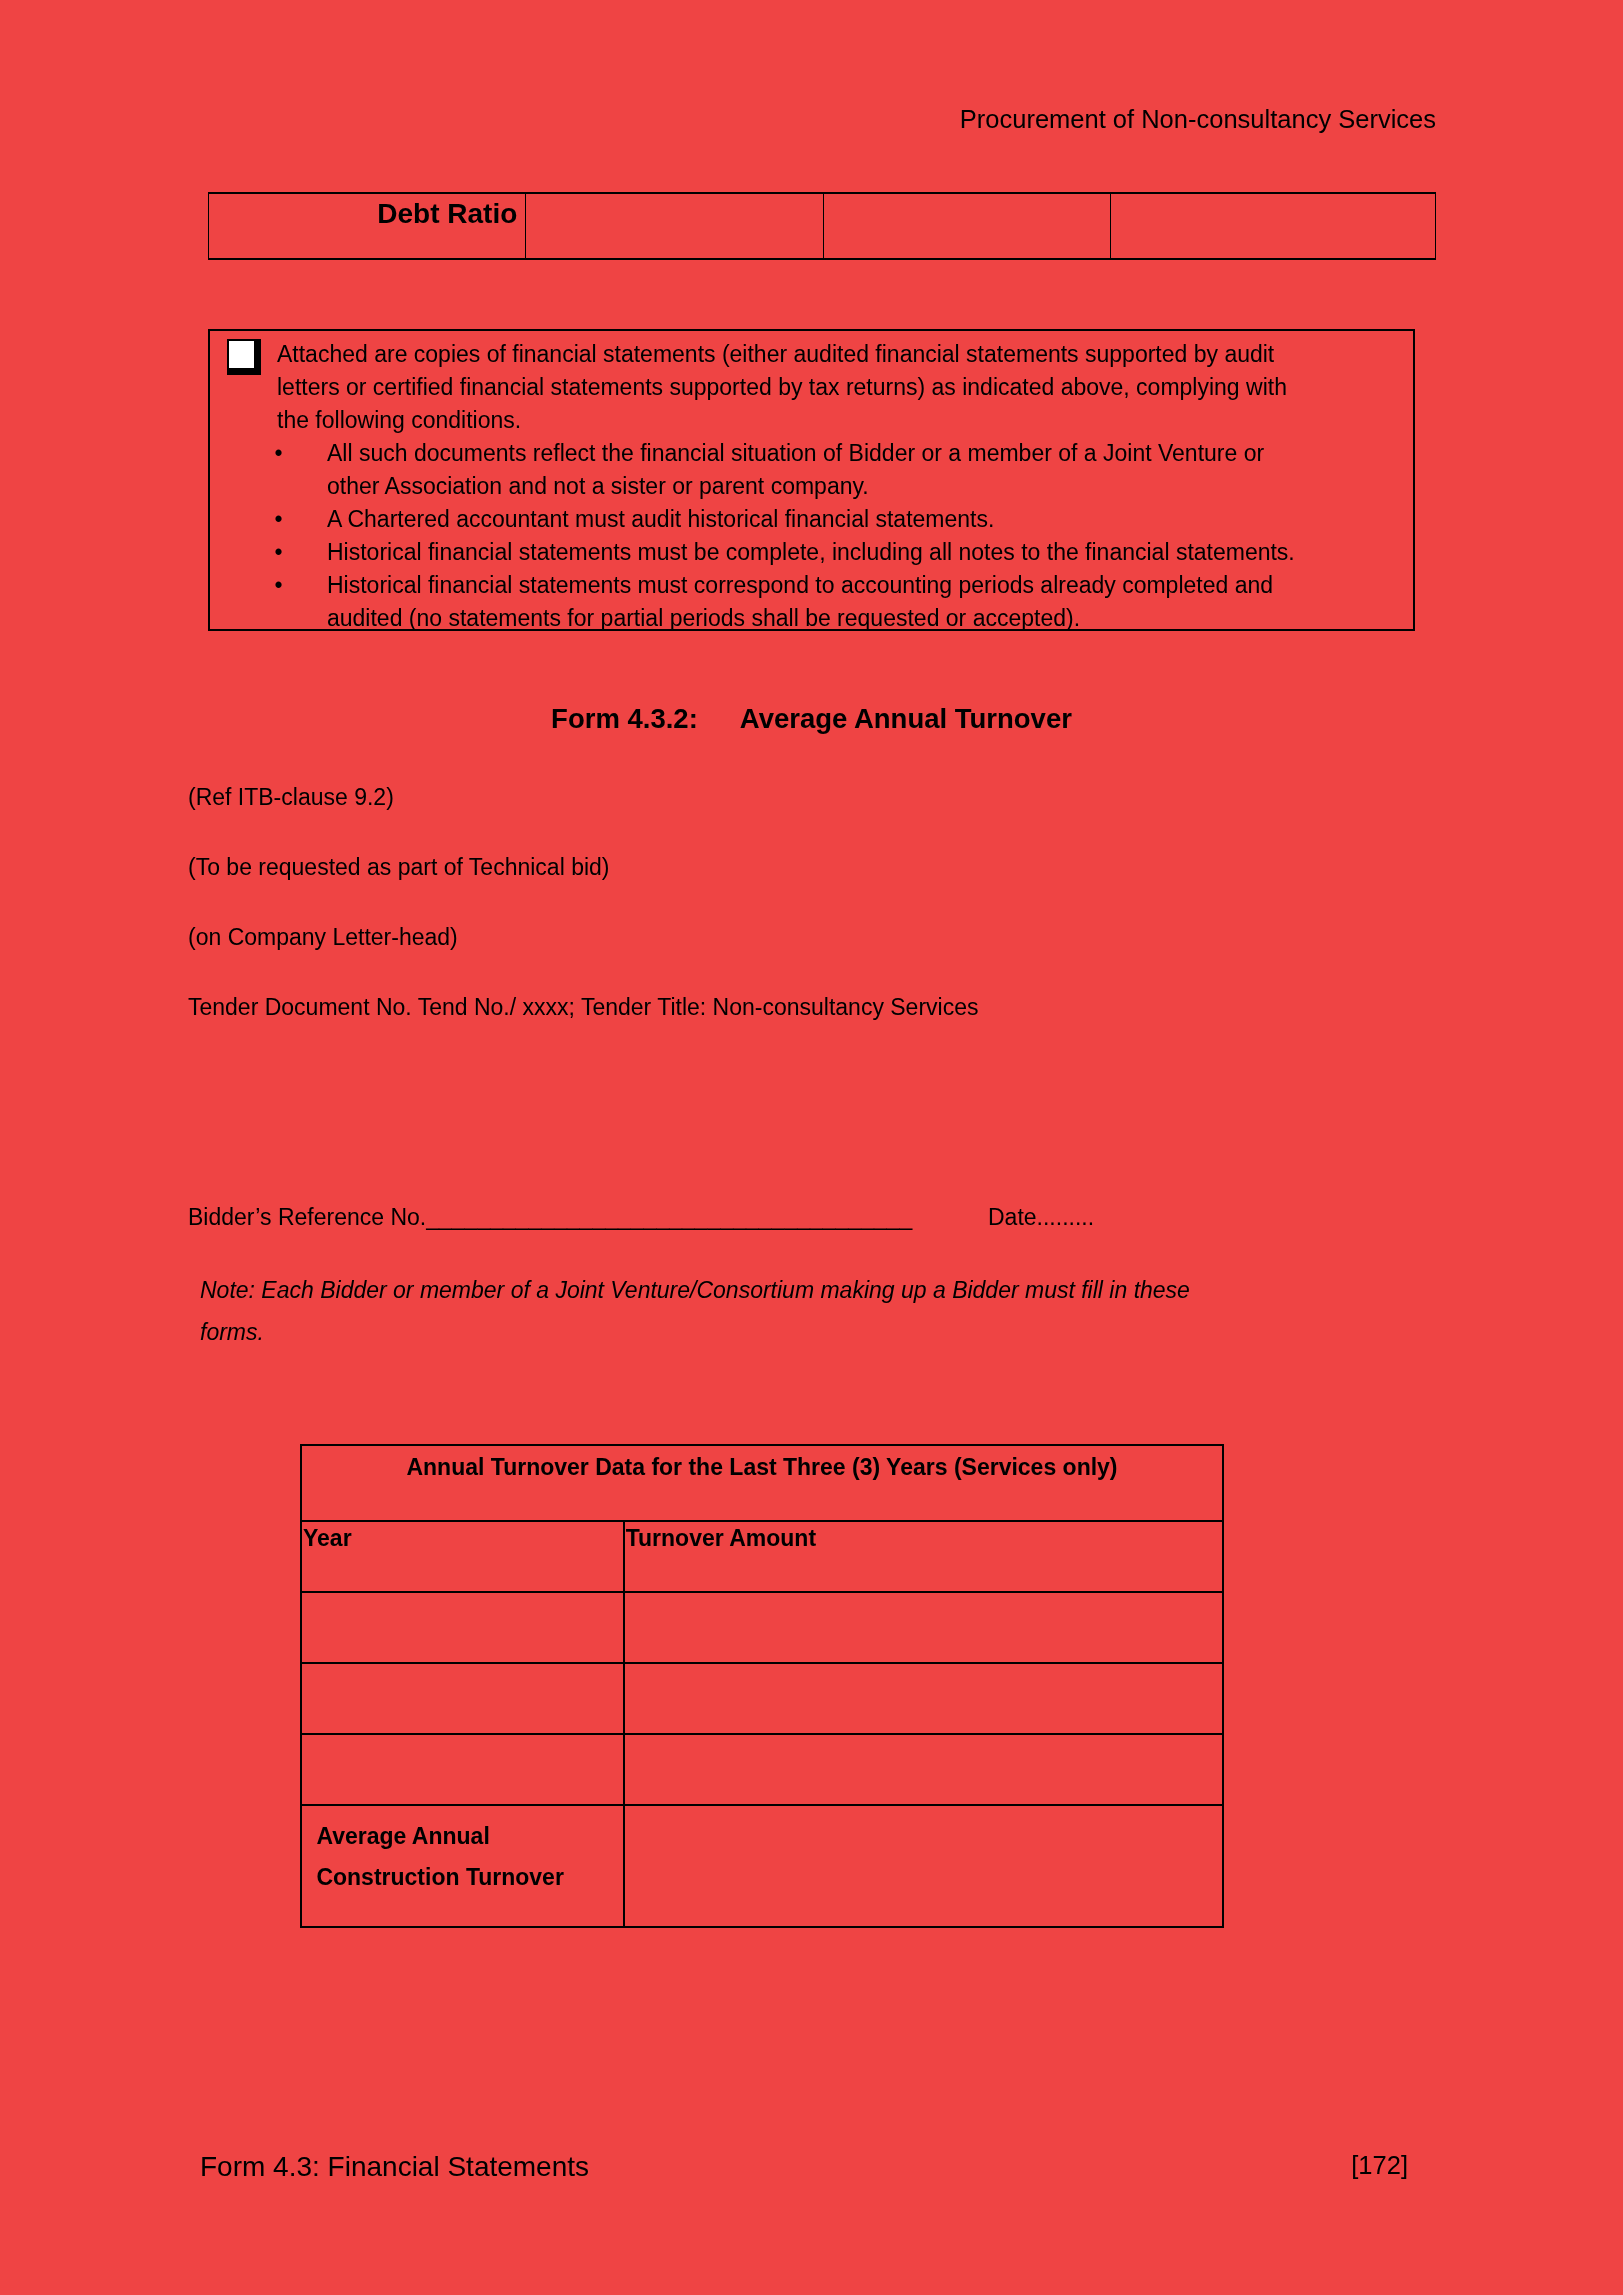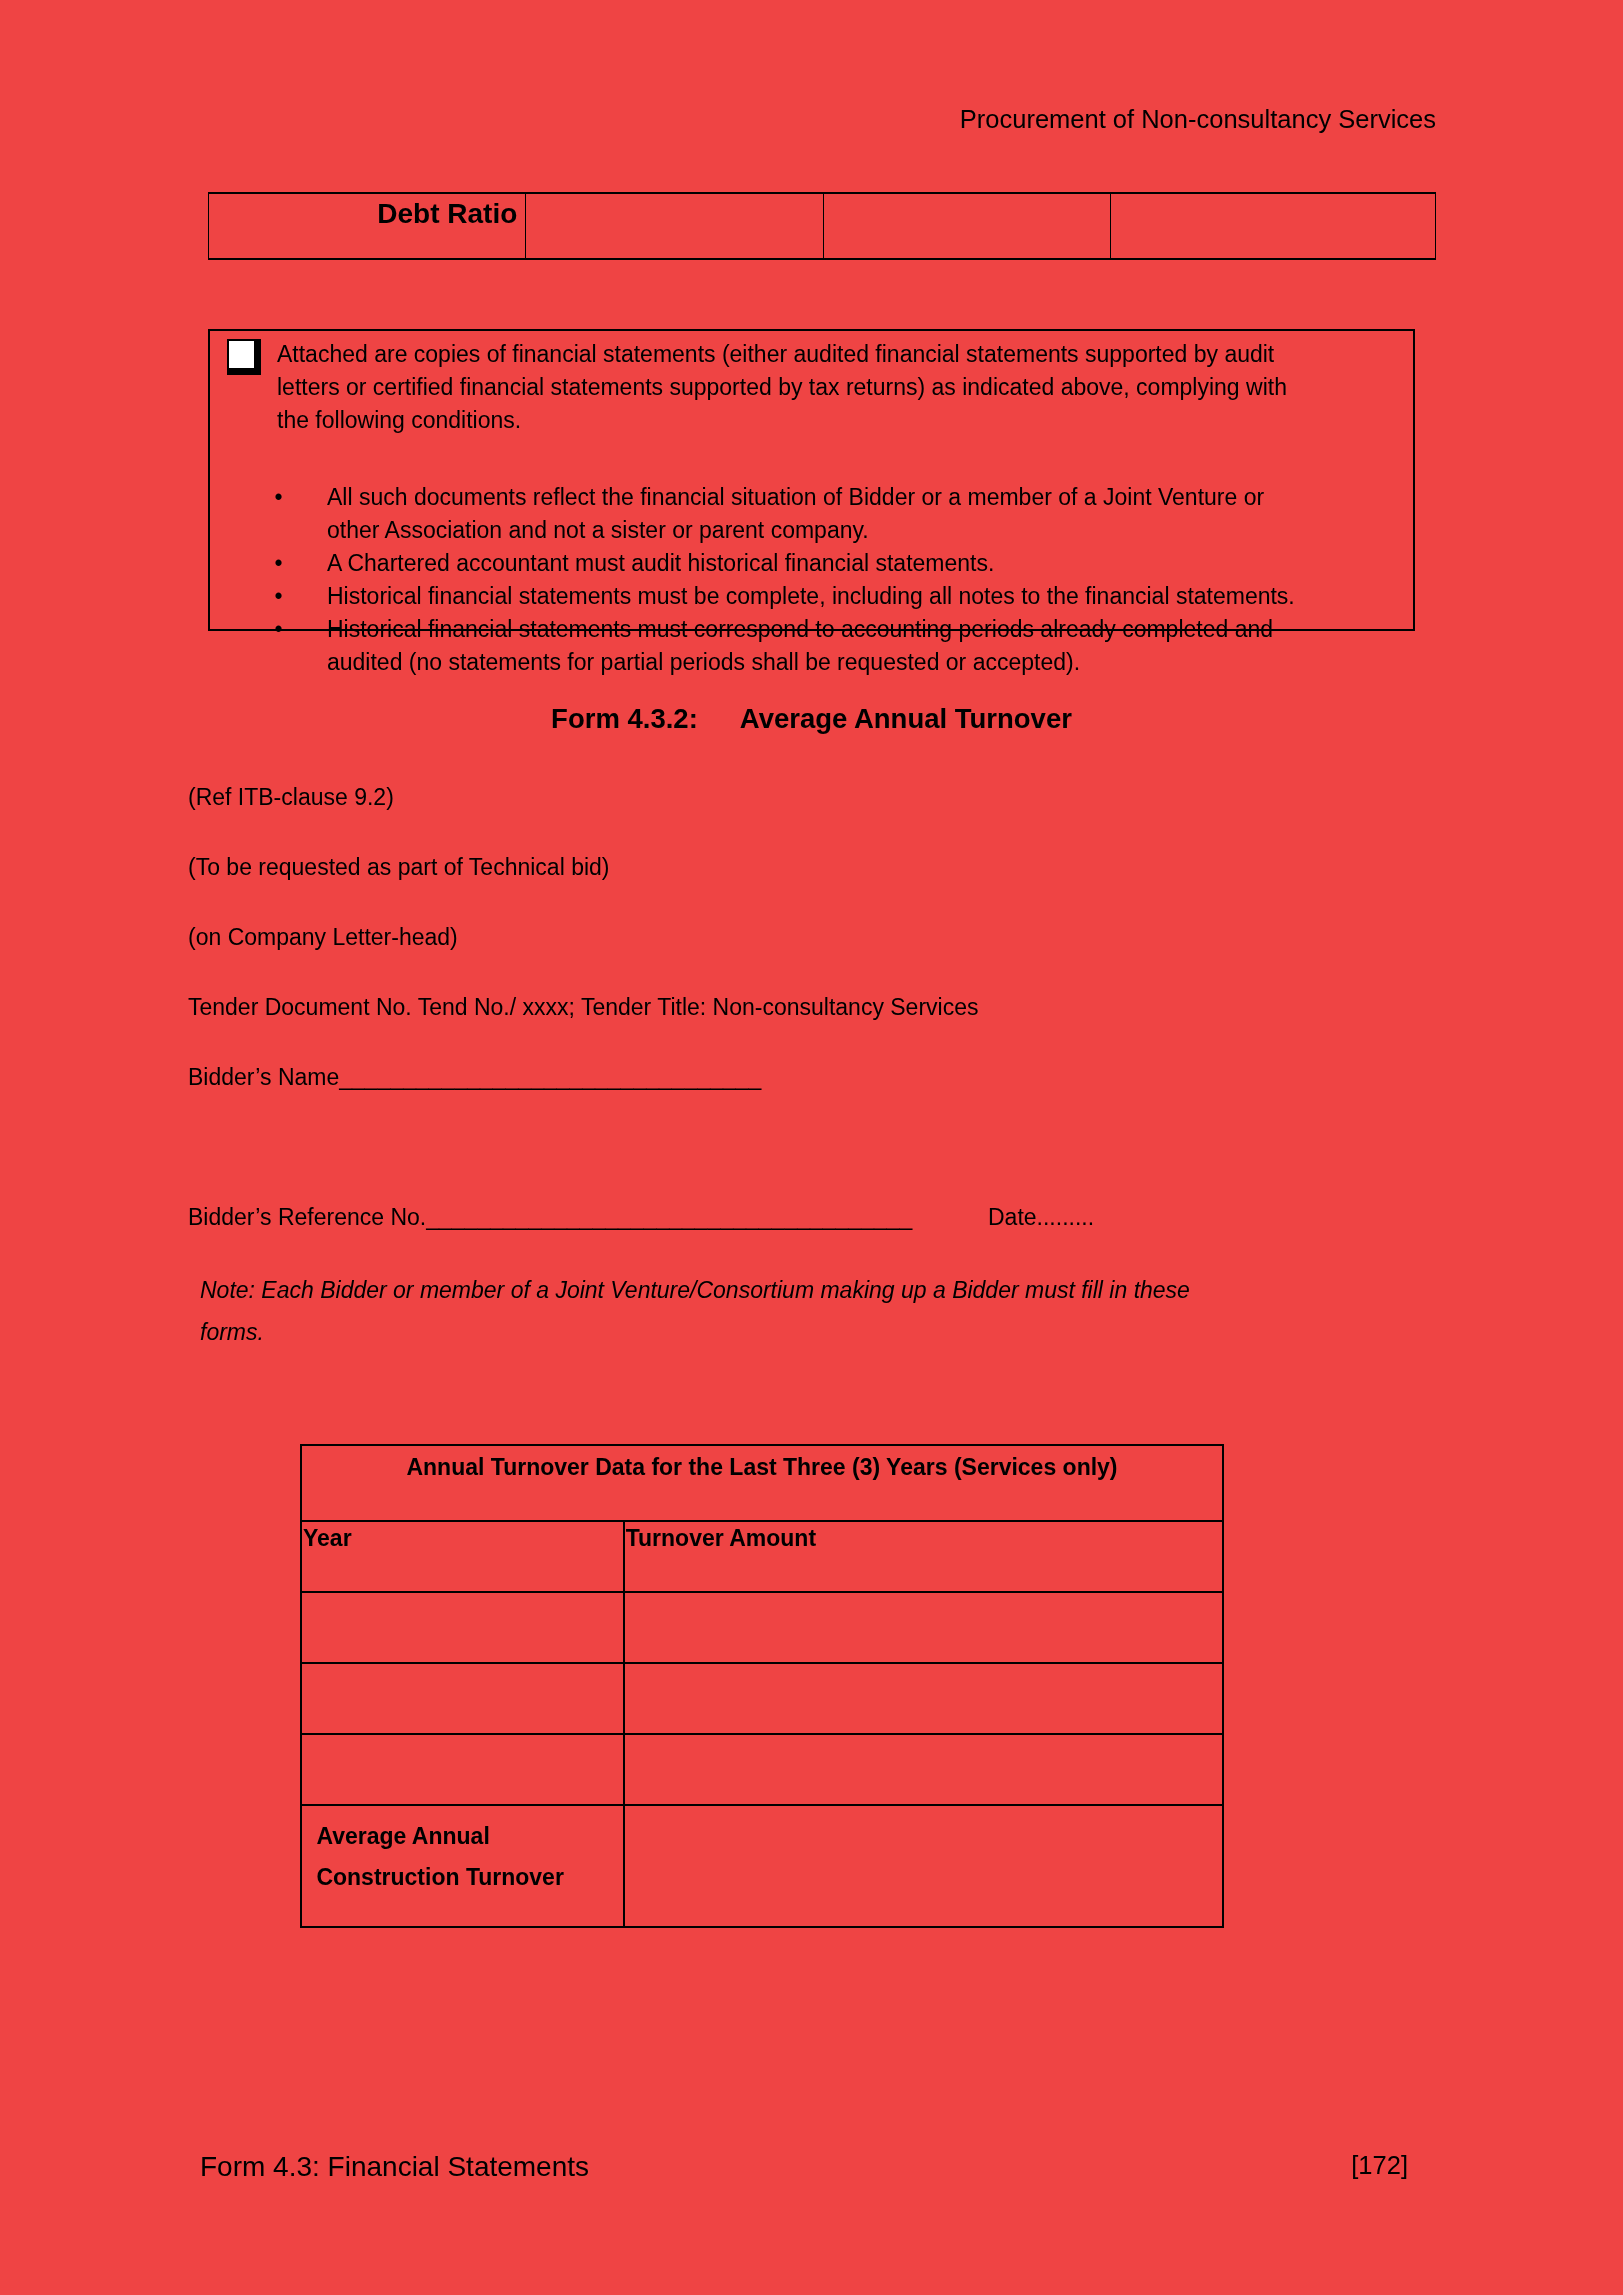--- a/index.html
+++ b/index.html
@@ -120,21 +120,21 @@
     </table>
 
   <div class="att-box">
     <span class="checkbox-glyph"></span>
     <div class="ln" style="word-spacing: 0px;">Attached are copies of financial statements (either audited financial statements supported by audit</div>
     <div class="ln" style="word-spacing: 0px;">letters or certified financial statements supported by tax returns) as indicated above, complying with</div>
     <div class="ln">the following conditions.</div>
 
     <div class="bullet">
       <span class="bm">•</span>
-      <div class="ln" style="word-spacing: 0px; margin-top: 44px;">All such documents reflect the financial situation of Bidder or a member of a Joint Venture or</div>
+      <div class="ln" style="word-spacing: 0px;">All such documents reflect the financial situation of Bidder or a member of a Joint Venture or</div>
       <div class="ln">other Association and not a sister or parent company.</div>
     </div>
     <div class="bullet">
       <span class="bm">•</span>
       <div class="ln">A Chartered accountant must audit historical financial statements.</div>
     </div>
     <div class="bullet">
       <span class="bm">•</span>
       <div class="ln">Historical financial statements must be complete, including all notes to the financial statements.</div>
     </div>
@@ -147,23 +147,20 @@
 
   <div class="form-title">
     <span class="t1">Form 4.3.2:</span><span class="t2">Average Annual Turnover</span>
   </div>
 
   <div class="bodyline" style="top:781px">(Ref ITB-clause 9.2)</div>
   <div class="bodyline" style="top:851px">(To be requested as part of Technical bid)</div>
   <div class="bodyline" style="top:921px">(on Company Letter-head)</div>
   <div class="bodyline" style="top:991px">Tender Document No. Tend No./ xxxx; Tender Title: Non-consultancy Services</div>
 
-  <div class="bodyline" style="top:1061px">
-    <span>Bidder’s Name</span><span>_________________________________</span>
-  </div>
 
 
   <div class="bodyline" style="top:1201px">
     <span>Bidder’s Reference No.</span><span>______________________________________</span>
     <span class="date-label">Date.........</span>
   </div>
 
   <div class="note">
     <div class="ln" style="word-spacing: 0px;">Note: Each Bidder or member of a Joint Venture/Consortium making up a Bidder must fill in these</div>
     <div class="ln">forms.</div>

